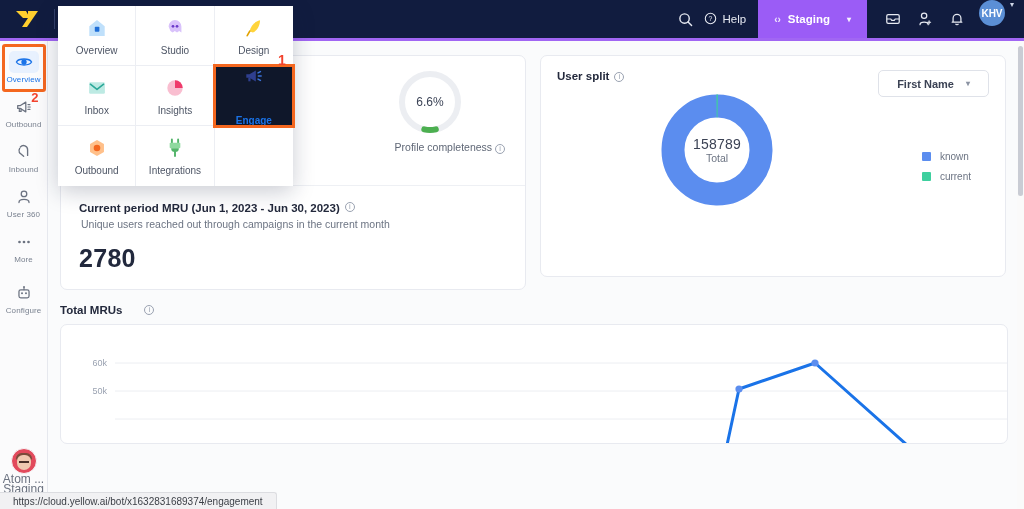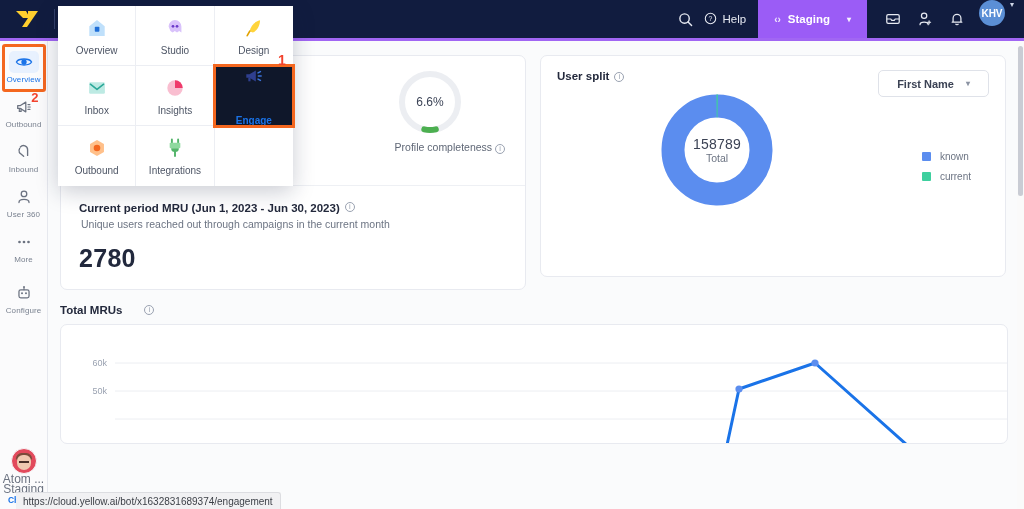--- a/index.html
+++ b/index.html
@@ -190,23 +190,23 @@
   }
   .anno-1 { left: 278px; top: 52px; }
 
   .overview-highlight {
     position: absolute; left: 2px; top: 44px; width: 44px; height: 48px;
     border: 3px solid #f4671f; border-radius: 3px; z-index: 30; pointer-events: none;
   }
 
   
   .statusbar {
-    position: absolute; left: 16px; bottom: 0; height: 17px;
+    position: absolute; left: 0; bottom: 0; height: 17px;
     background: #f1f1f3; border-top: 1px solid #dcdde1; border-right: 1px solid #dcdde1;
-    border-top-right-radius: 3px; padding: 0 7px;
+    border-top-right-radius: 3px; padding: 0 13px;
     display: flex; align-items: center; font-size: 10px; color: #3b3f46; z-index: 80;
   }
 
   .scroll-track {
     position: absolute; right: 0; top: 41px; width: 7px; height: 468px; background: #fafafa;
   }
   .scroll-thumb {
     position: absolute; right: 1px; top: 46px; width: 5px; height: 150px;
     background: #c9ccd4; border-radius: 3px;
   }

